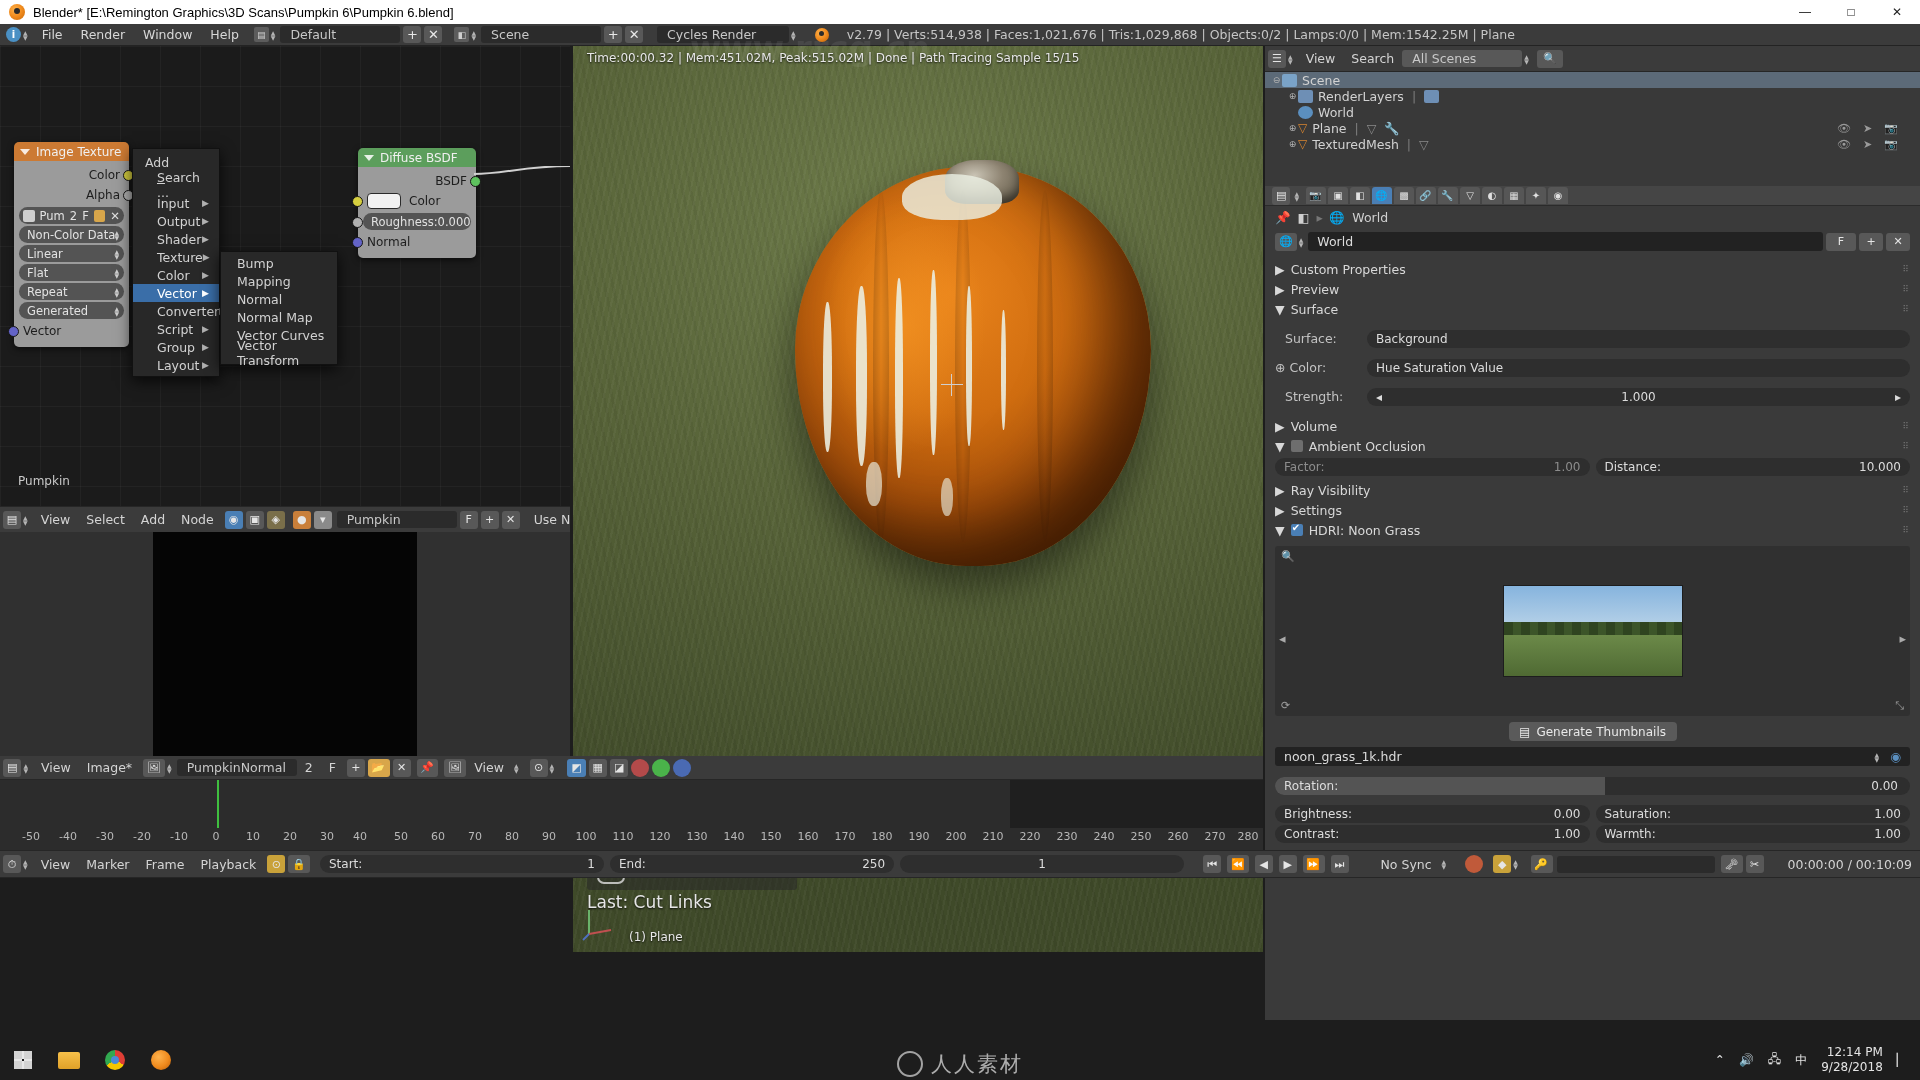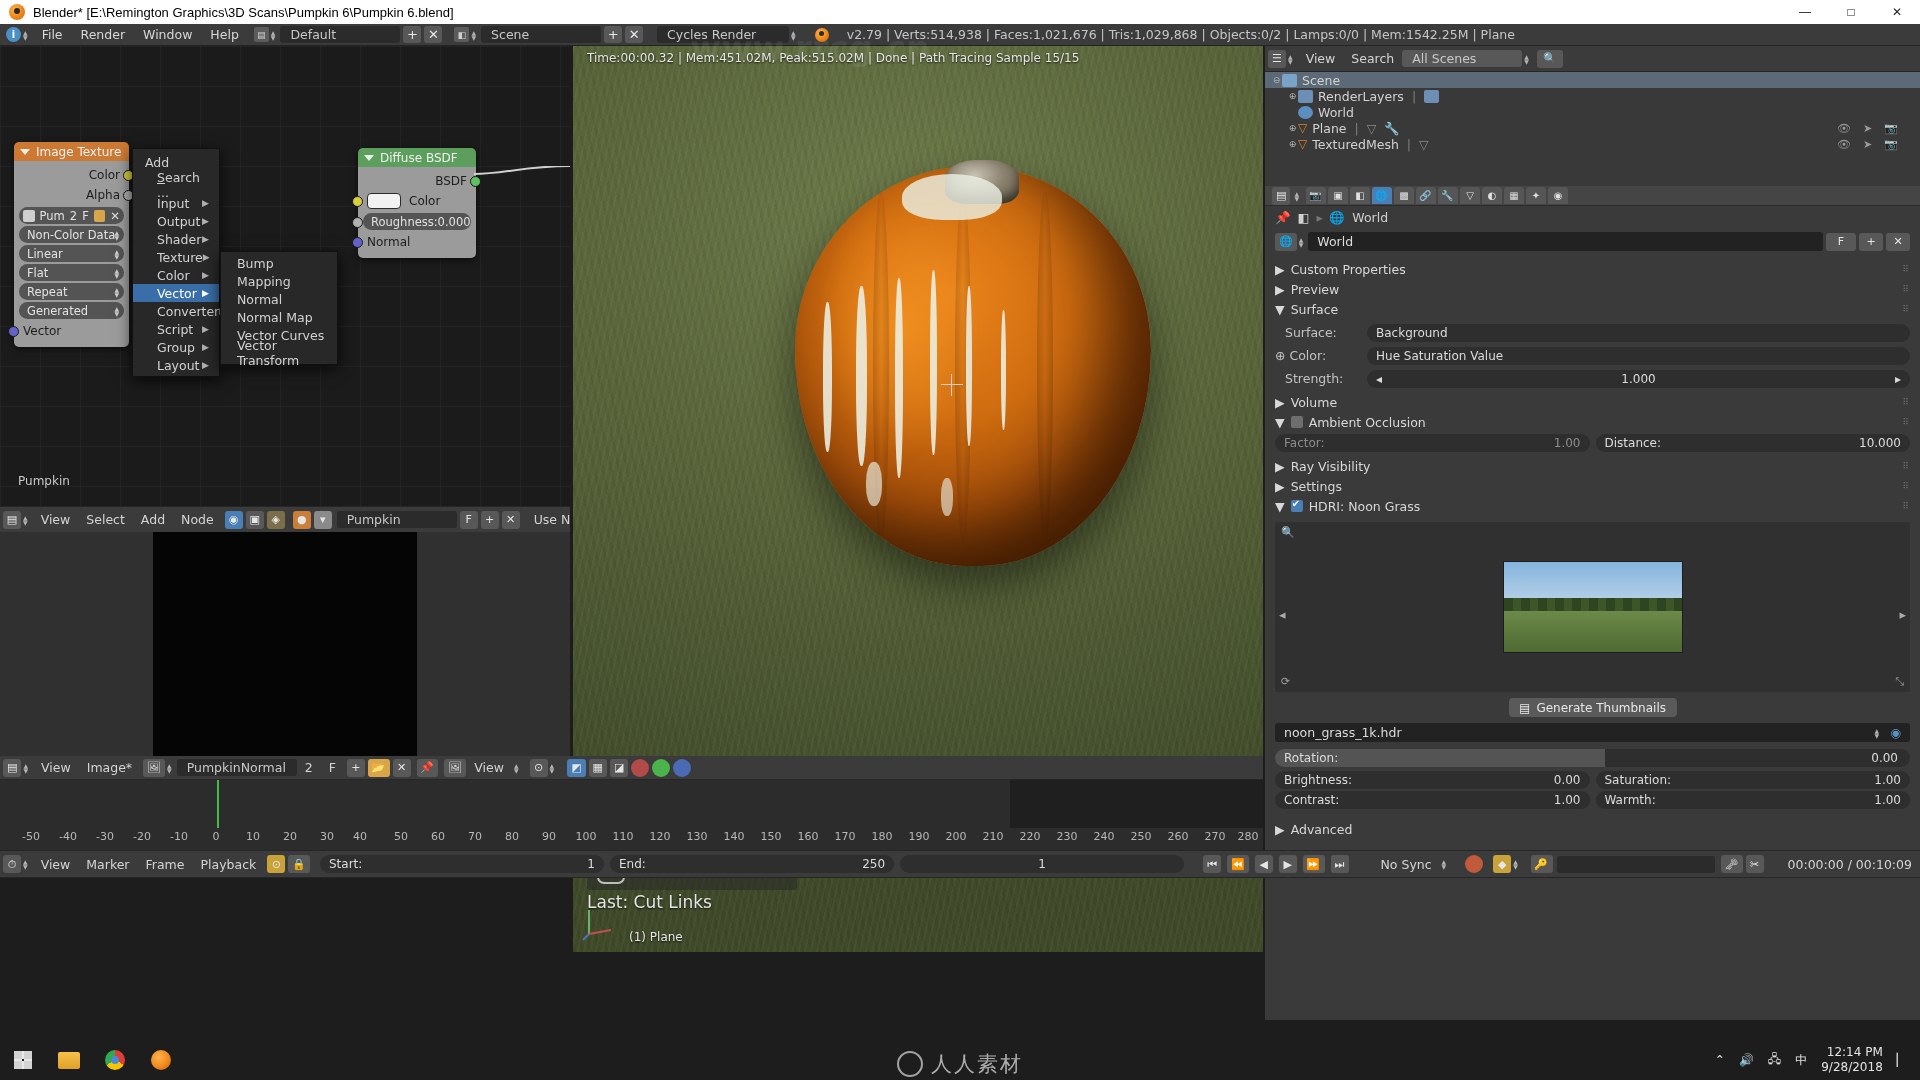--- a/index.html
+++ b/index.html
@@ -173,21 +173,21 @@
 
   
   #props { left: 1265px; top: 186px; width: 655px; height: 834px; background:#3a3a3a; }
   .pr-tabs { height:20px; background:#454545; display:flex; align-items:center; gap:2px; padding-left:4px; border-bottom:1px solid #2b2b2b;}
   .pr-tab { width:20px; height:17px; border-radius:3px 3px 0 0; background:#565656; display:flex; align-items:center; justify-content:center; font-size:10px;}
   .pr-tab.act { background:#4a7fb5; }
   .pr-breadcrumb { height:22px; display:flex; align-items:center; gap:7px; padding:0 10px; font-size:12.5px; color:#d0d0d0;}
   .pr-namefield { margin:4px 10px 8px; display:flex; align-items:center; height:19px; }
   .pr-namefield .nf-in { flex:1; background:#222; border-radius:3px; height:19px; display:flex; align-items:center; padding:0 9px; color:#dcdcdc; font-size:12.5px;}
   .pr-panel-title { display:flex; align-items:center; gap:6px; height:20px; padding:0 10px; font-size:12.5px; color:#d8d8d8;}
-  .pr-row { display:flex; align-items:center; height:19px; margin:4px 10px; font-size:12.5px; }
+  .pr-row { display:flex; align-items:center; height:19px; margin:10px 10px; font-size:12.5px; }
   .pr-label { color:#c2c2c2; width:92px; padding-left:10px; }
   .pr-val {
     flex:1; background:#2e2e2e; border-radius:9px; height:18px; display:flex; align-items:center;
     padding:0 9px; color:#dcdcdc; font-size:12px; position:relative;
   }
   .pr-slider {
     flex:1; background:#2e2e2e; border-radius:9px; height:18px; display:flex; align-items:center;
     justify-content:space-between; padding:0 9px; color:#dcdcdc; font-size:12px;
   }
   .chk { width:12px; height:12px; border-radius:2px; background:#6e6e6e; }

